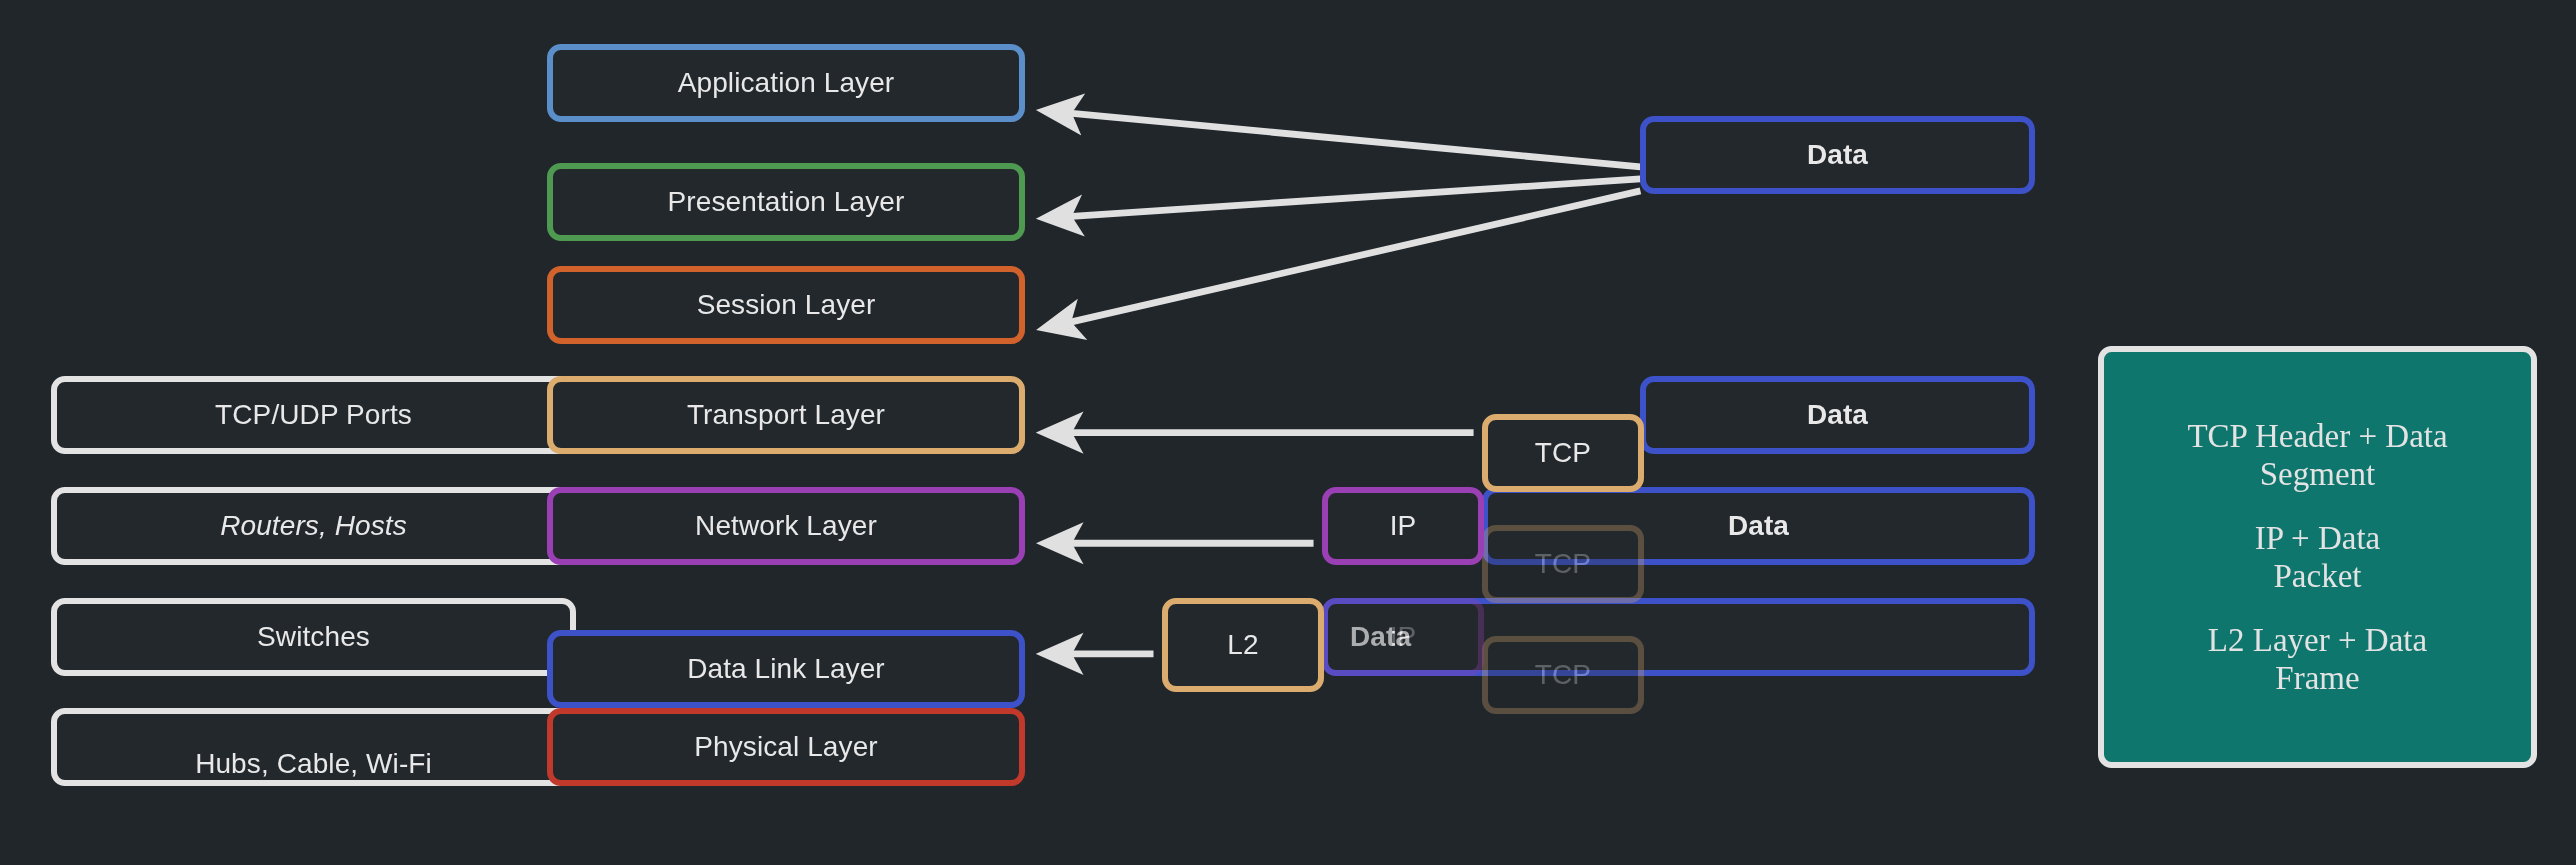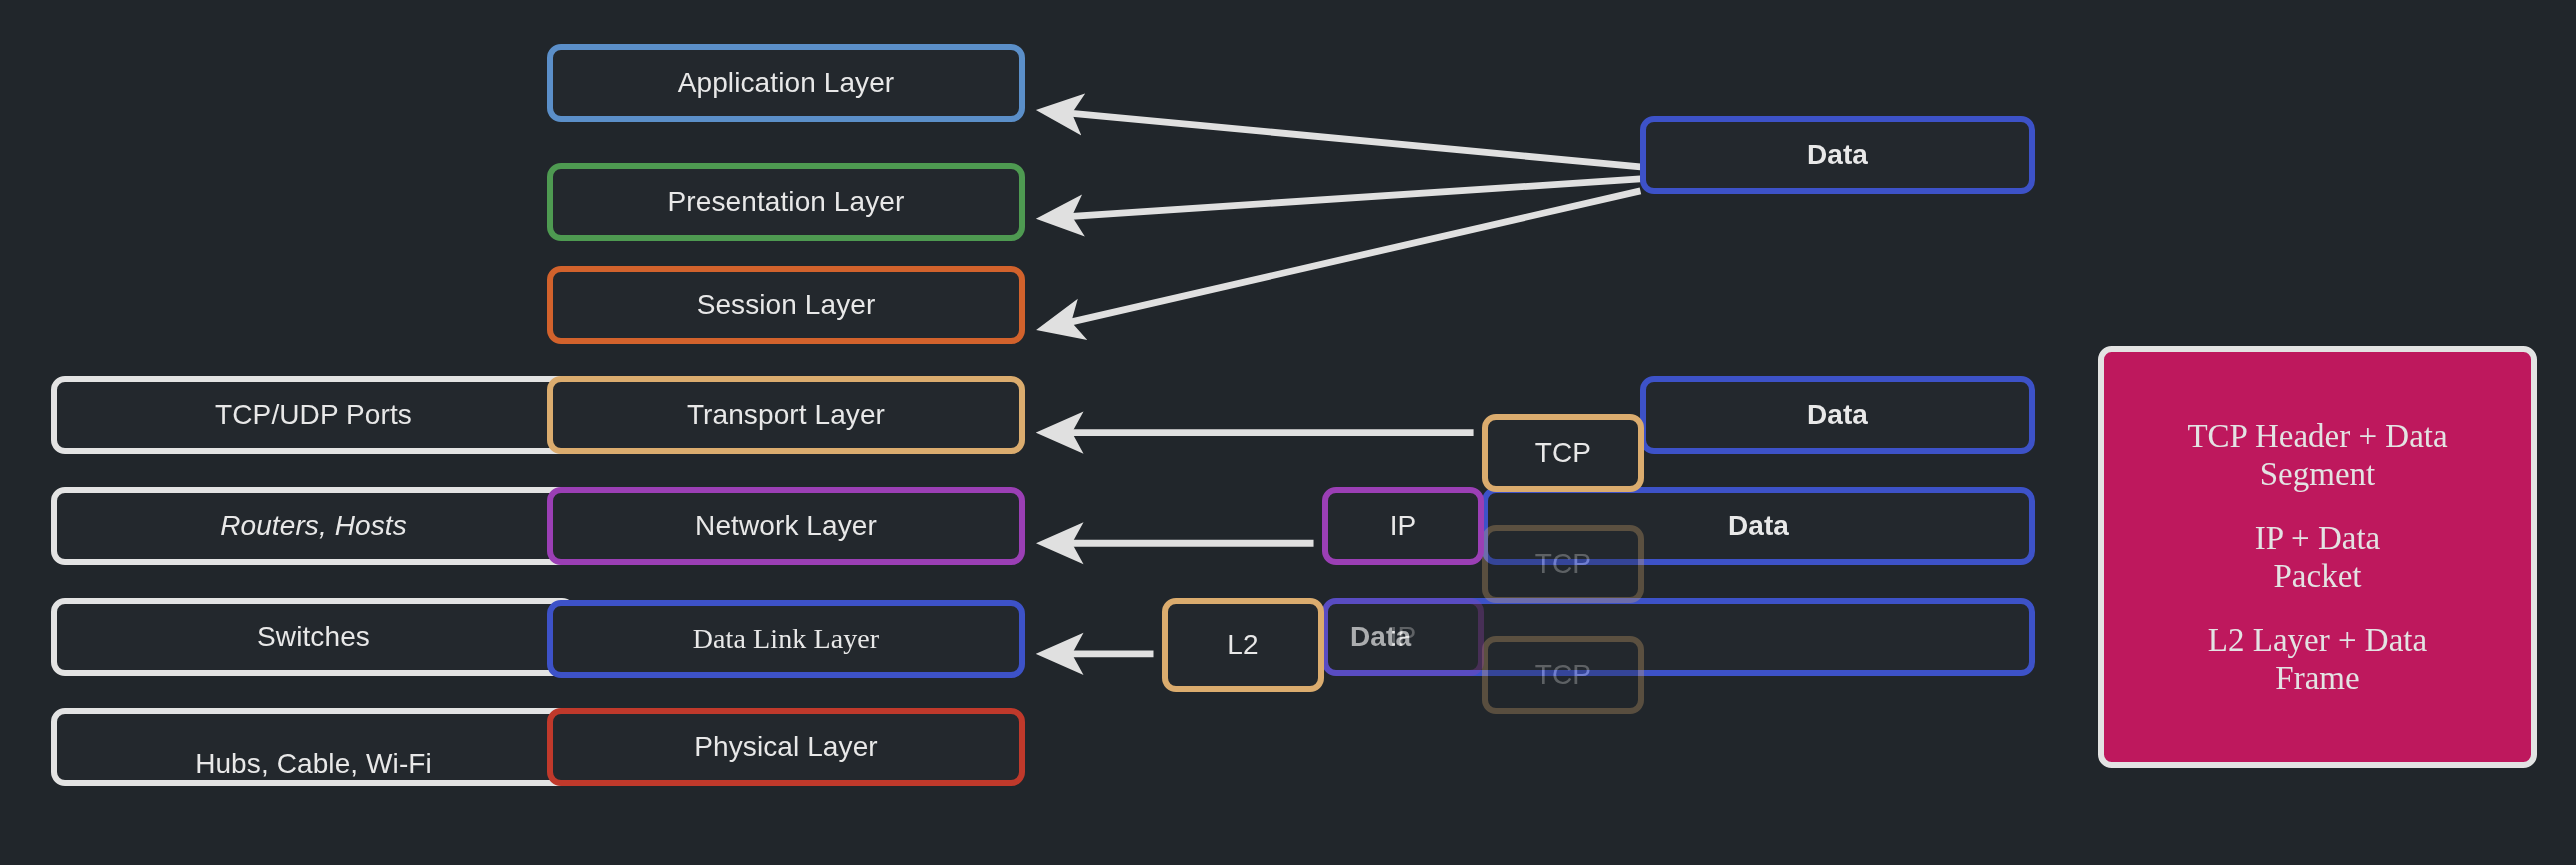--- a/index.html
+++ b/index.html
@@ -59,21 +59,21 @@
   
   #legend {
     position: absolute;
     left: 2098px;
     top: 346px;
     width: 439px;
     height: 422px;
     box-sizing: border-box;
     border: 6px solid #e3e3e3;
     border-radius: 13.6px;
-    background: #be185d;
+    background: #0f766e;
     color: #e3e3e3;
     display: flex;
     flex-direction: column;
     align-items: center;
     justify-content: center;
     gap: 25.5px;
     font-family: "Liberation Serif", serif;
     font-size: 33px;
     line-height: 1.16;
     text-align: center;
@@ -118,21 +118,21 @@
       </div>
       <div class="box layer-box" style="top: 266px; border-color: rgb(210, 98, 44);">
         <span>Session Layer</span>
       </div>
       <div class="box layer-box" style="top: 376px; border-color: rgb(219, 172, 110);">
         <span>Transport Layer</span>
       </div>
       <div class="box layer-box" style="top: 487px; border-color: rgb(155, 63, 181);">
         <span>Network Layer</span>
       </div>
-      <div class="box layer-box" style="top: 600px; border-color: rgb(61, 82, 200); font-family: Liberation Serif, serif;">
+      <div class="box layer-box" style="top: 630px; border-color: rgb(61, 82, 200);">
         <span>Data Link Layer</span>
       </div>
       <div class="box layer-box" style="top: 708px; border-color: rgb(192, 57, 43);">
         <span>Physical Layer</span>
       </div>
     </div>
 
   <div id="pdu-rows">
       <div class="box pdu-data" style="left: 1640px; top: 116px; width: 395px; height: 78px; z-index: 1;">
         <span>Data</span>

